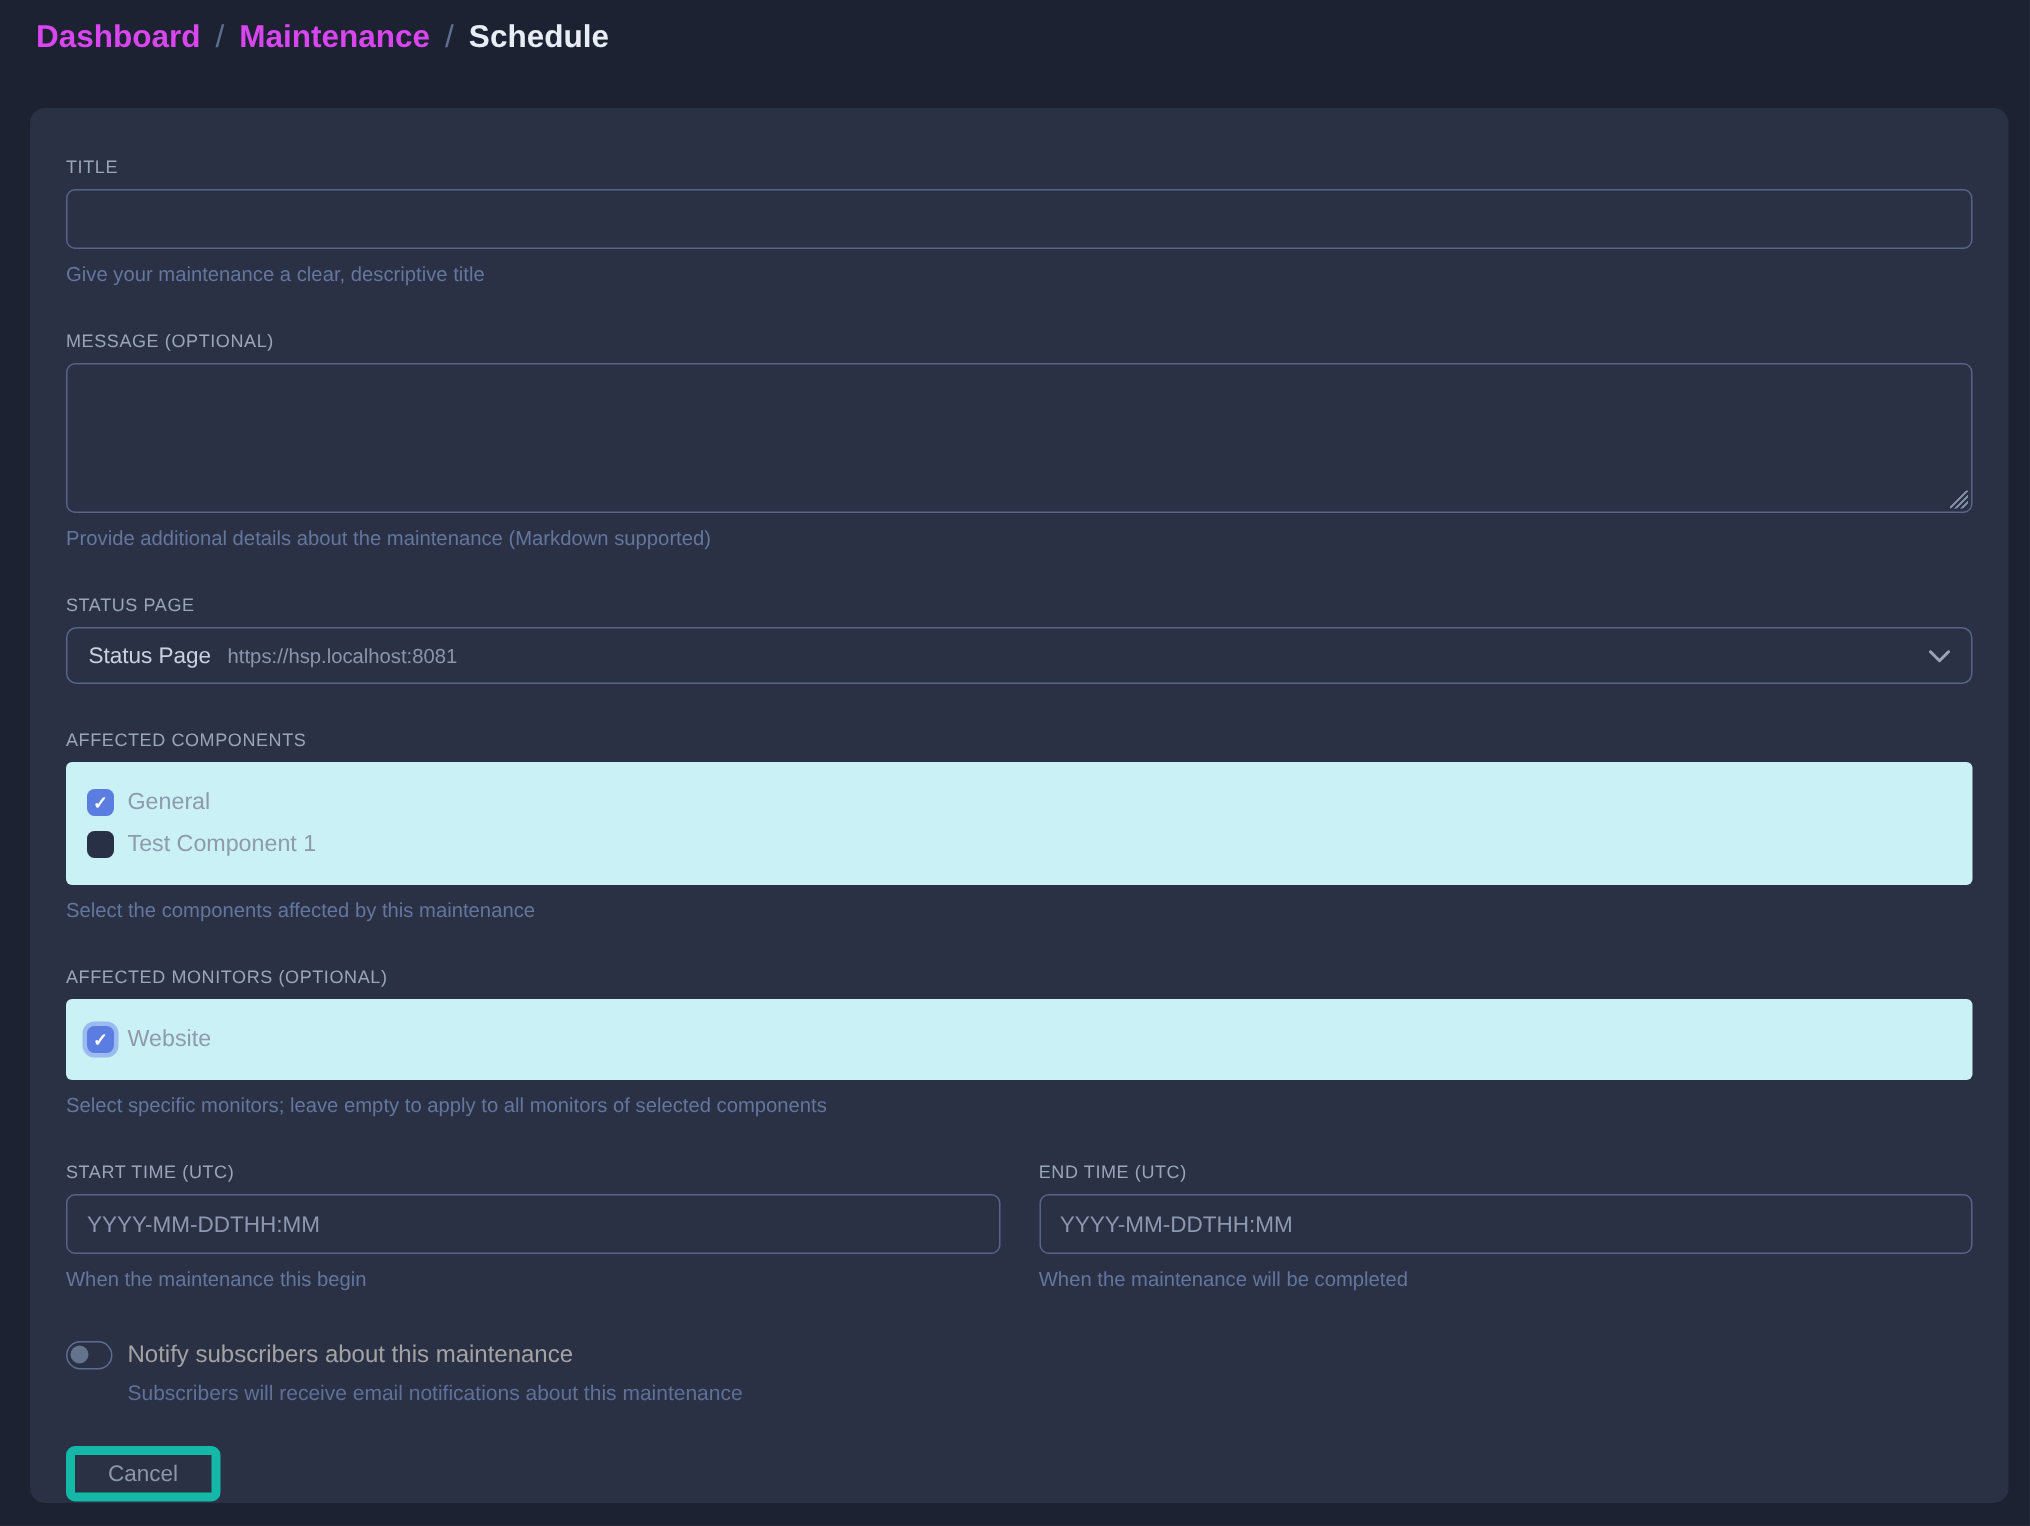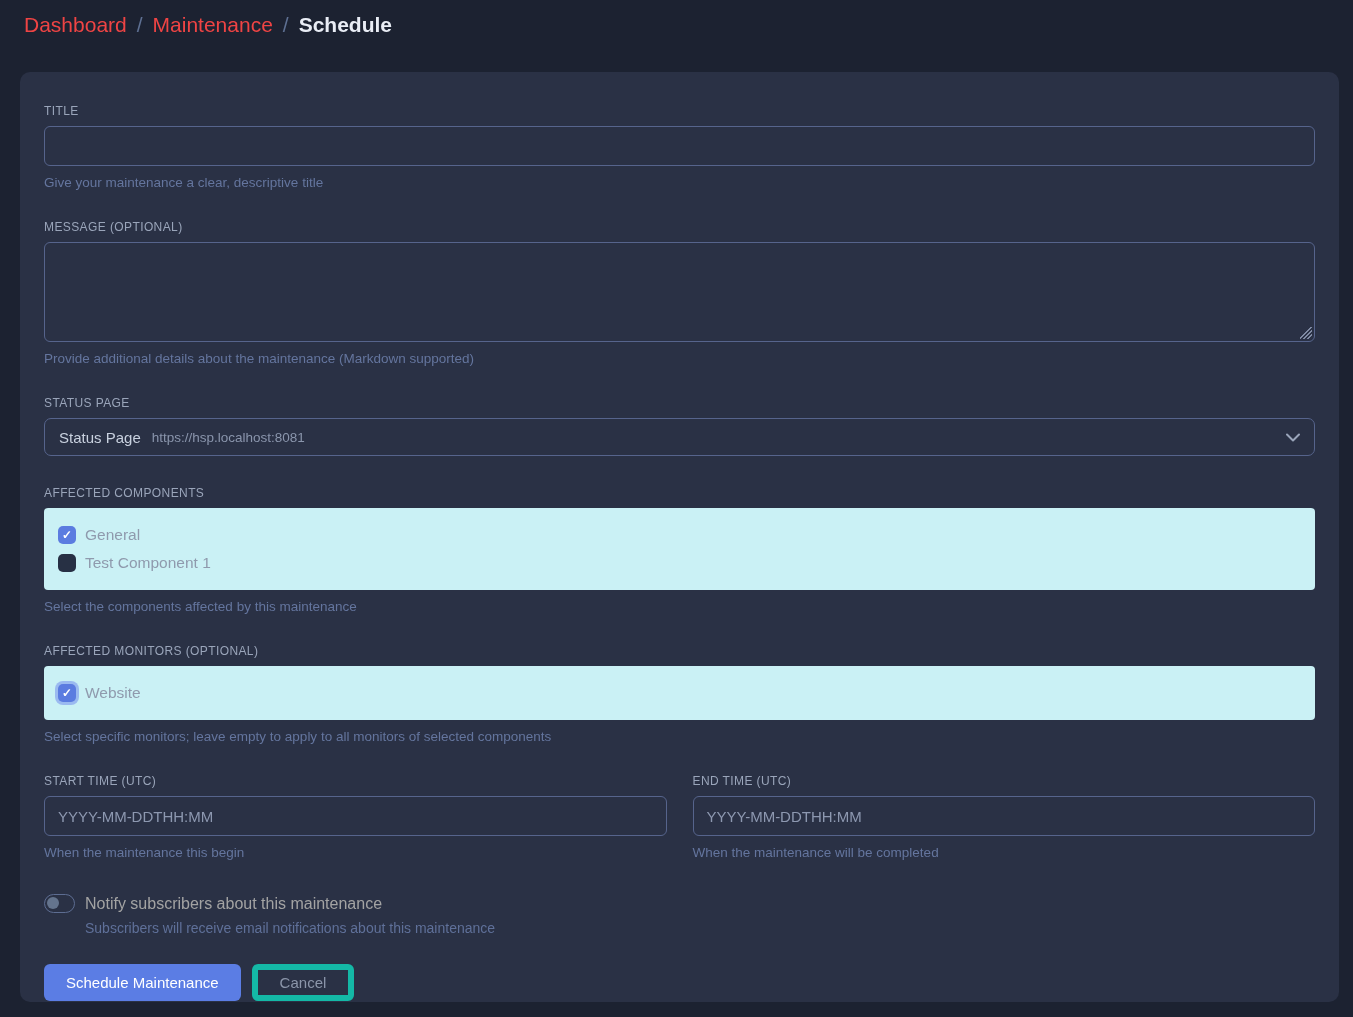--- a/index.html
+++ b/index.html
@@ -6,21 +6,21 @@
   html, body { width: 1353px; height: 1017px; overflow: hidden; }
   body {
     background: #1c2231;
     font-family: "Liberation Sans", sans-serif;
     color: #dbe2ee;
   }
 
   
   .topbar { height: 50px; display: flex; align-items: center; padding: 0 24px; }
   .breadcrumb { display: flex; align-items: center; gap: 10px; font-size: 21px; }
-  .crumb-link { color: #ef4444; text-decoration: none; cursor: pointer; }
+  .crumb-link { color: #d946ef; text-decoration: none; cursor: pointer; font-weight: bold; }
   .crumb-sep { color: #5e7092; }
   .crumb-current { color: #e9edf5; font-weight: 700; }
 
   
   .card {
     margin: 22px 14px 0 20px;
     width: 1319px;
     height: 930px;
     background: #2a3145;
     border-radius: 10px;
@@ -240,17 +240,16 @@
     <div class="toggle-row">
       <div class="toggle" id="notify-toggle">
         <div class="toggle-knob"></div>
       </div>
       <span class="toggle-label">Notify subscribers about this maintenance</span>
     </div>
     <div class="toggle-help">Subscribers will receive email notifications about this maintenance</div>
   </div>
 
   <div class="actions">
-    <button class="btn btn-primary">Schedule Maintenance</button>
     <button class="btn btn-cancel">Cancel</button>
   </div>
 
 </main>
 
 </body></html>

